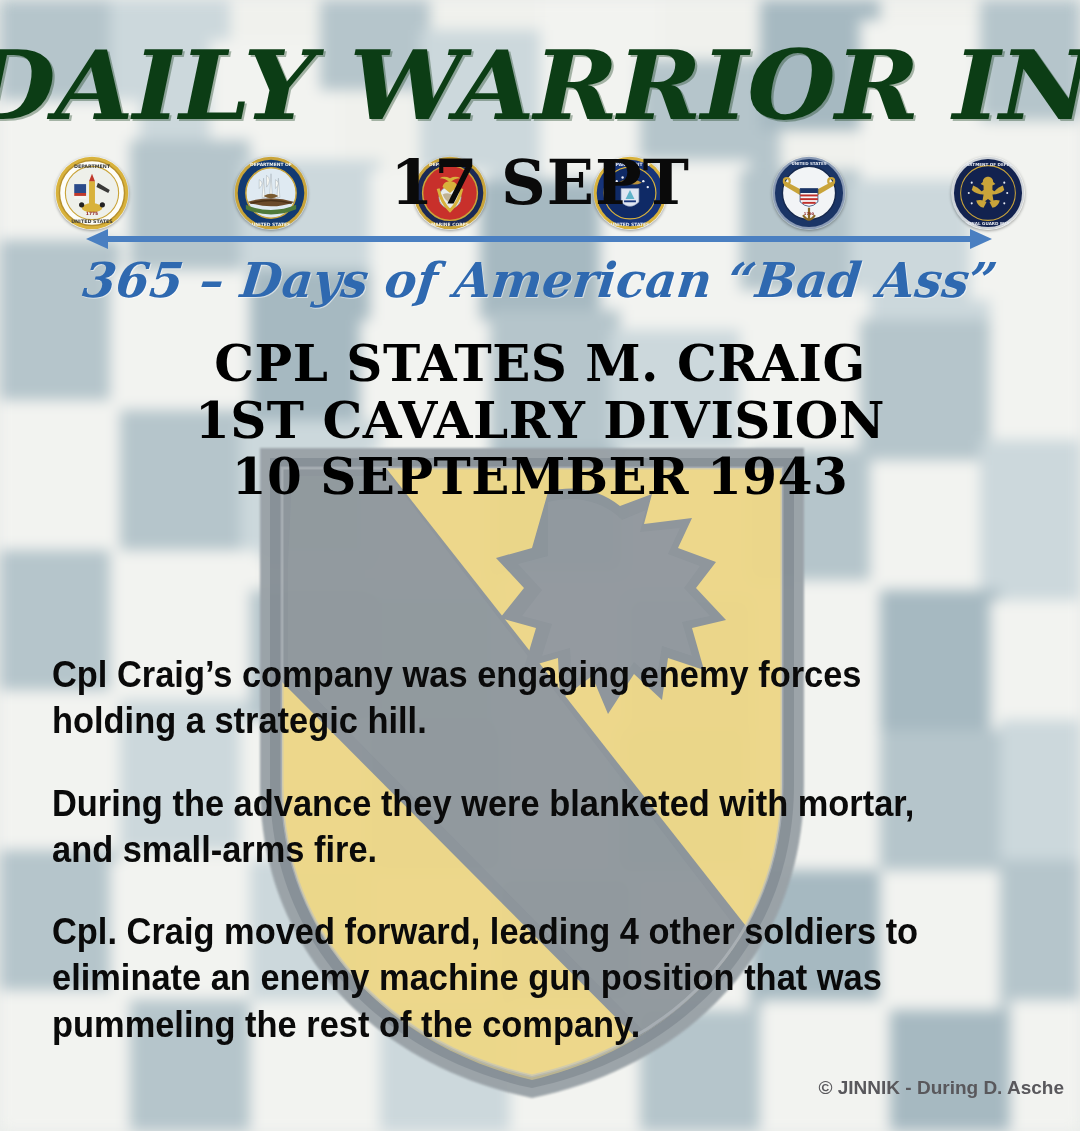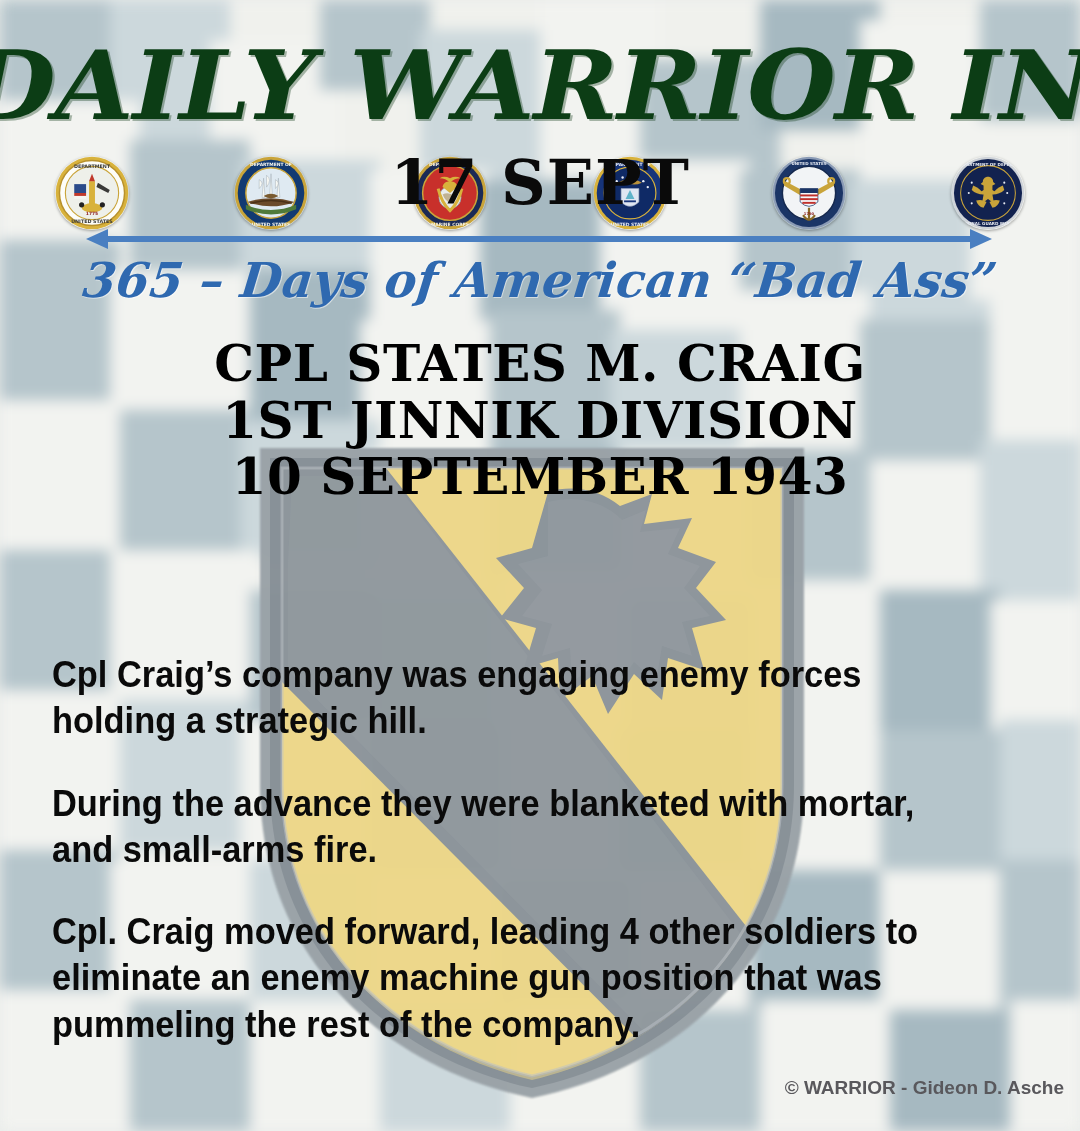--- a/index.html
+++ b/index.html
@@ -448,36 +448,36 @@
         <line x1="16" y1="11" x2="890" y2="11" stroke="#4a7fc1" stroke-width="6"></line>
         <polygon points="0,11 22,1 22,21" fill="#4a7fc1"></polygon>
         <polygon points="906,11 884,1 884,21" fill="#4a7fc1"></polygon>
       </svg>
     </div>
 
     <div class="subtitle">365 – Days of American “Bad Ass”</div>
 
     <div class="idblock">
       <div>CPL STATES M. CRAIG</div>
-      <div>1ST JINNIK DIVISION</div>
+      <div>1ST CAVALRY DIVISION</div>
       <div>10 SEPTEMBER 1943</div>
     </div>
 
     <div class="body">
       <p>
         <span class="ind">Cpl Craig’s company was engaging enemy forces</span><br>
         <span class="ind">holding a strategic hill.</span>
       </p>
       <p>
         <span class="ind">During the advance they were blanketed with mortar,</span><br>
         <span class="ind"> and small-arms fire.</span>
       </p>
       <p>
         <span class="ind">Cpl. Craig moved forward, leading 4 other soldiers to</span><br>
         <span class="ind">eliminate an enemy machine gun position that was</span><br>
         <span class="ind">pummeling the rest of the company.</span>
       </p>
     </div>
 
-    <div class="credit">© WARRIOR - Gideon D. Asche</div>
+    <div class="credit">© JINNIK - During D. Asche</div>
 
   </div>
 </div>
 
 </body></html>

